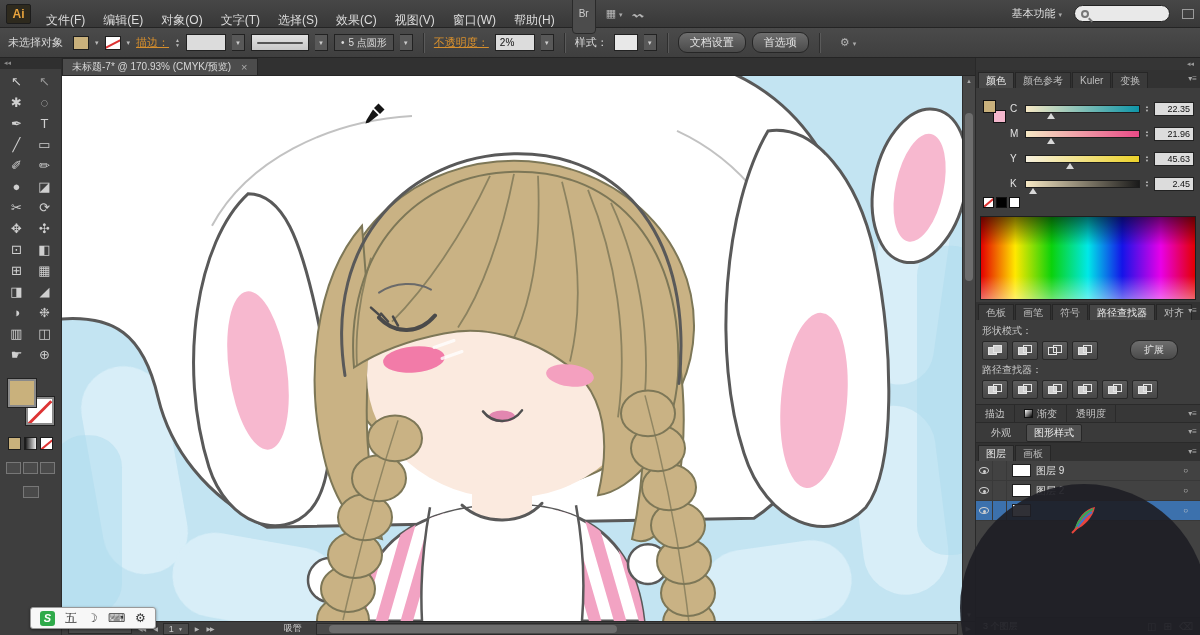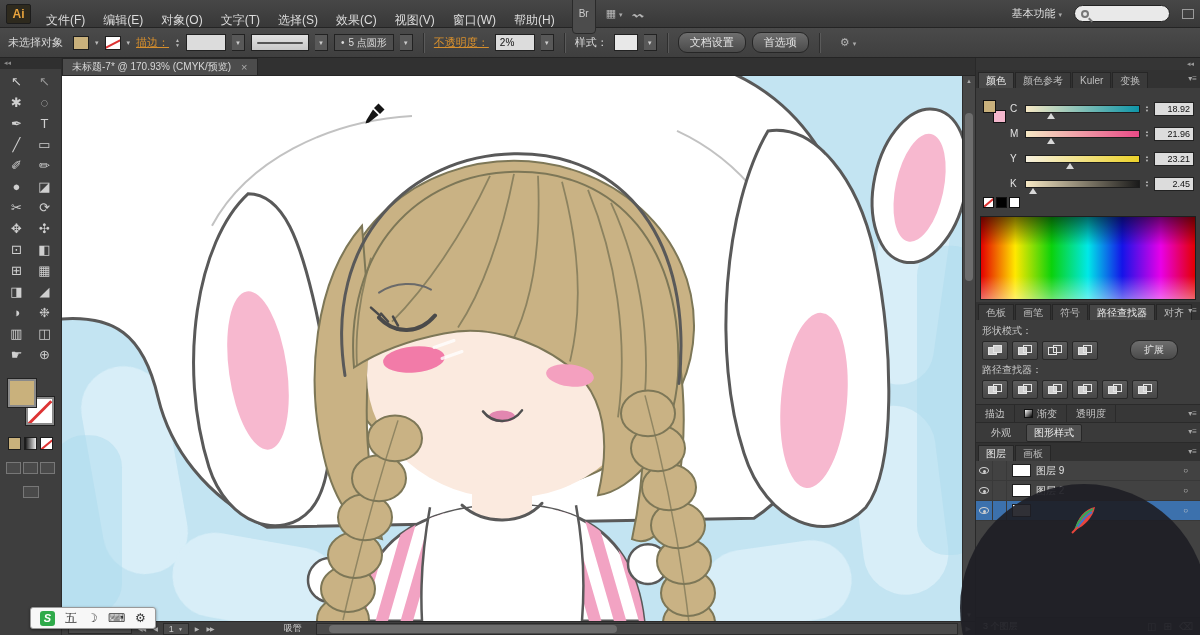--- a/index.html
+++ b/index.html
@@ -492,21 +492,21 @@
 
           <div class="ch-row">
             <span class="ch-label">C</span>
             <span class="ch-track" style="background: linear-gradient(to right, rgb(246, 232, 196), rgb(14, 149, 168));">
               <span class="ch-thumb" style="left: calc(22.35% - 4px);"></span>
             </span>
             <span class="ch-spin">
               <i>▲</i>
               <i>▼</i>
             </span>
-            <span class="ch-box">18.92</span>
+            <span class="ch-box">22.35</span>
           </div>
 
           <div class="ch-row">
             <span class="ch-label">M</span>
             <span class="ch-track" style="background: linear-gradient(to right, rgb(246, 232, 196), rgb(232, 74, 134));">
               <span class="ch-thumb" style="left: calc(21.96% - 4px);"></span>
             </span>
             <span class="ch-spin">
               <i>▲</i>
               <i>▼</i>
@@ -516,21 +516,21 @@
 
           <div class="ch-row">
             <span class="ch-label">Y</span>
             <span class="ch-track" style="background: linear-gradient(to right, rgb(246, 240, 222), rgb(236, 210, 42));">
               <span class="ch-thumb" style="left: calc(39.22% - 4px);"></span>
             </span>
             <span class="ch-spin">
               <i>▲</i>
               <i>▼</i>
             </span>
-            <span class="ch-box">23.21</span>
+            <span class="ch-box">45.63</span>
           </div>
 
           <div class="ch-row">
             <span class="ch-label">K</span>
             <span class="ch-track" style="background: linear-gradient(to right, rgb(246, 232, 196), rgb(26, 26, 26));">
               <span class="ch-thumb" style="left: calc(5.88% - 4px);"></span>
             </span>
             <span class="ch-spin">
               <i>▲</i>
               <i>▼</i>

